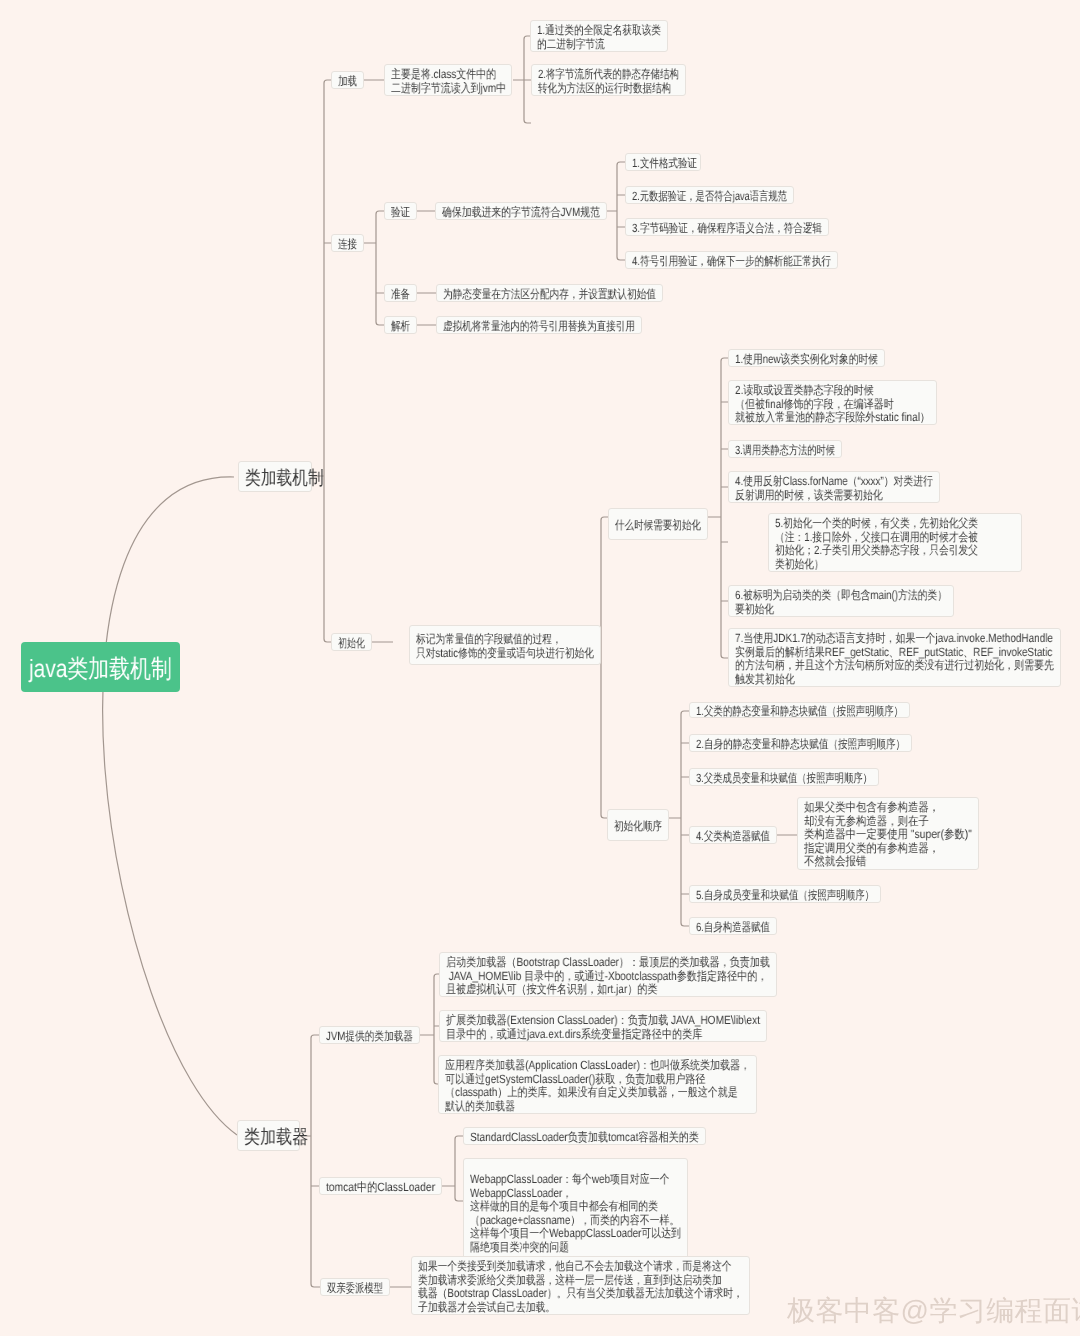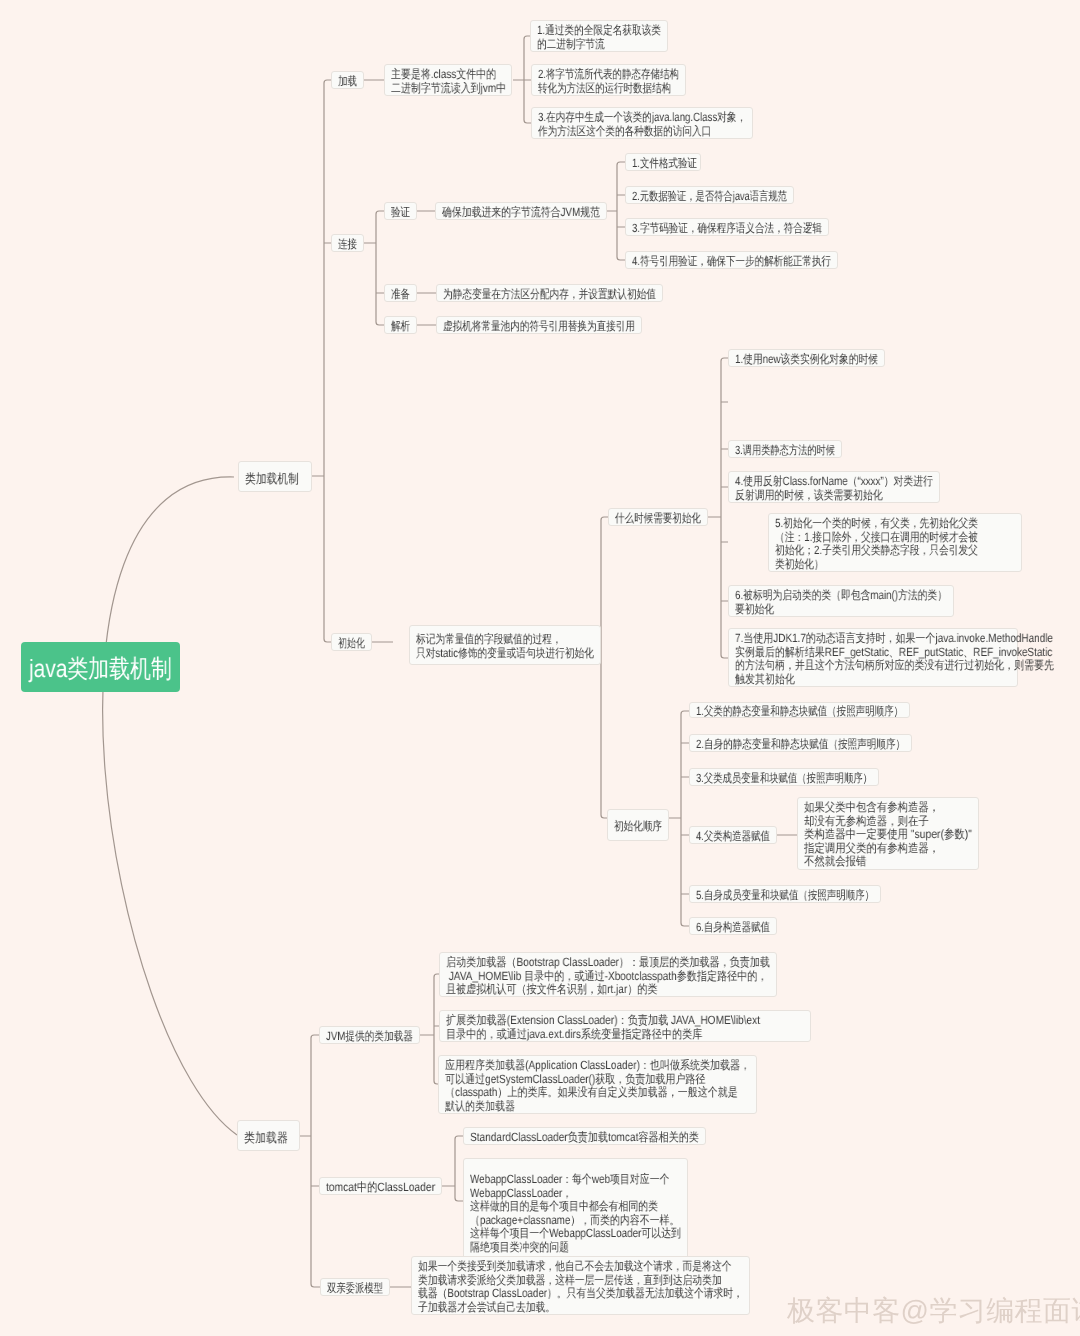--- a/index.html
+++ b/index.html
@@ -7,21 +7,21 @@
 body{width:1080px;height:1336px;background:#fdf3ee;overflow:hidden;
  font-family:"Liberation Sans","DejaVu Sans",sans-serif;
  -webkit-font-smoothing:antialiased;text-rendering:geometricPrecision;}
 #mindmap{position:relative;width:1080px;height:1336px;}
 svg#links{position:absolute;left:0;top:0;width:1080px;height:1336px;}
 .node{position:absolute;box-sizing:border-box;background:#fafaf8;border:1px solid #e7e2dd;
  border-radius:3px;color:#3c3c3c;font-size:12px;line-height:13.6px;
  display:flex;align-items:center;padding:3px 6px 0;overflow:visible;}
 .node>span{white-space:pre;display:inline-block;transform-origin:left center;
  will-change:transform;}
-.node.lvl1{font-size:13px;line-height:16px;padding:4px 6px 0;}
+.node.lvl1{font-size:19px;line-height:16px;padding:4px 6px 0;}
 .node.root{background:#4bc38a;border:none;color:#ffffff;font-size:25px;line-height:34px;
  border-radius:4px;padding:4px 8px 0;justify-content:flex-start;}
 .wm{position:absolute;white-space:nowrap;font-size:28px;color:#b7a396;opacity:.42;
  letter-spacing:0.4px;}
 </style>
 </head>
 <body>
 
 <div id="mindmap">
 <svg id="links" viewBox="0 0 1080 1336" fill="none" stroke="#a2968f" stroke-width="1.2">
@@ -67,24 +67,20 @@
 二进制字节流读入到jvm中</span>
     </div>
 <div class="node" style="left:530px;top:20px;width:138px;height:32px">
       <span style="transform: scaleX(0.8051);">1.通过类的全限定名获取该类
 的二进制字节流</span>
     </div>
 <div class="node" style="left:531px;top:64px;width:155px;height:32px">
       <span style="transform: scaleX(0.7921);">2.将字节流所代表的静态存储结构
 转化为方法区的运行时数据结构</span>
     </div>
-<div class="node" style="left:531px;top:107px;width:222px;height:32px">
-      <span style="transform: scaleX(0.8019);">3.在内存中生成一个该类的java.lang.Class对象，
-作为方法区这个类的各种数据的访问入口</span>
-    </div>
 <div class="node" style="left:384px;top:202px;width:33px;height:18px">
       <span style="transform: scaleX(0.7917);">验证</span>
     </div>
 <div class="node" style="left:435px;top:202px;width:172px;height:18px">
       <span style="transform: scaleX(0.8229);">确保加载进来的字节流符合JVM规范</span>
     </div>
 <div class="node" style="left:625px;top:153px;width:76px;height:18px">
       <span style="transform: scaleX(0.7925);">1.文件格式验证</span>
     </div>
 <div class="node" style="left:625px;top:186px;width:169px;height:18px">
@@ -105,47 +101,52 @@
 <div class="node" style="left:384px;top:316px;width:33px;height:18px">
       <span style="transform: scaleX(0.7917);">解析</span>
     </div>
 <div class="node" style="left:436px;top:316px;width:206px;height:18px">
       <span style="transform: scaleX(0.8);">虚拟机将常量池内的符号引用替换为直接引用</span>
     </div>
 <div class="node" style="left:409px;top:625px;width:192px;height:40px">
       <span style="transform: scaleX(0.809);">标记为常量值的字段赋值的过程，
 只对static修饰的变量或语句块进行初始化</span>
     </div>
-<div class="node" style="left:608px;top:508px;width:100px;height:18px">
+<div class="node" style="left:608px;top:508px;width:100px;height:32px">
       <span style="transform: scaleX(0.7963);">什么时候需要初始化</span>
     </div>
 <div class="node" style="left:607px;top:809px;width:62px;height:32px">
       <span style="transform: scaleX(0.8);">初始化顺序</span>
     </div>
 <div class="node" style="left:728px;top:349px;width:157px;height:18px">
       <span style="transform: scaleX(0.8124);">1.使用new该类实例化对象的时候</span>
+    </div>
+<div class="node" style="left:728px;top:380px;width:209px;height:45px">
+      <span style="transform: scaleX(0.8356);">2.读取或设置类静态字段的时候
+（但被final修饰的字段，在编译器时
+就被放入常量池的静态字段除外static final）</span>
     </div>
 <div class="node" style="left:728px;top:440px;width:114px;height:18px">
       <span style="transform: scaleX(0.7691);">3.调用类静态方法的时候</span>
     </div>
 <div class="node" style="left:728px;top:471px;width:212px;height:32px">
       <span style="transform: scaleX(0.8204);">4.使用反射Class.forName（“xxxx”）对类进行
 反射调用的时候，该类需要初始化</span>
     </div>
 <div class="node" style="left:768px;top:513px;width:254px;height:59px">
       <span style="transform: scaleX(0.8119);">5.初始化一个类的时候，有父类，先初始化父类
 （注：1.接口除外，父接口在调用的时候才会被
 初始化；2.子类引用父类静态字段，只会引发父
 类初始化）</span>
     </div>
 <div class="node" style="left:728px;top:585px;width:226px;height:32px">
       <span style="transform: scaleX(0.8153);">6.被标明为启动类的类（即包含main()方法的类）
 要初始化</span>
     </div>
-<div class="node" style="left:728px;top:628px;width:290px;height:59px">
+<div class="node" style="left:728px;top:628px;width:333px;height:59px">
       <span style="transform: scaleX(0.8307);">7.当使用JDK1.7的动态语言支持时，如果一个java.invoke.MethodHandle
 实例最后的解析结果REF_getStatic、REF_putStatic、REF_invokeStatic
 的方法句柄，并且这个方法句柄所对应的类没有进行过初始化，则需要先
 触发其初始化</span>
     </div>
 <div class="node" style="left:689px;top:702px;width:221px;height:16px">
       <span style="transform: scaleX(0.79);">1.父类的静态变量和静态块赋值（按照声明顺序）</span>
     </div>
 <div class="node" style="left:689px;top:734px;width:223px;height:18px">
       <span style="transform: scaleX(0.7977);">2.自身的静态变量和静态块赋值（按照声明顺序）</span>
@@ -176,21 +177,21 @@
       <span style="transform: scaleX(0.8556);">tomcat中的ClassLoader</span>
     </div>
 <div class="node" style="left:320px;top:1278px;width:70px;height:18px">
       <span style="transform: scaleX(0.7778);">双亲委派模型</span>
     </div>
 <div class="node" style="left:439px;top:952px;width:338px;height:45px">
       <span style="transform: scaleX(0.8392);">启动类加载器（Bootstrap ClassLoader）：最顶层的类加载器，负责加载
  JAVA_HOME\lib 目录中的，或通过-Xbootclasspath参数指定路径中的，
 且被虚拟机认可（按文件名识别，如rt.jar）的类</span>
     </div>
-<div class="node" style="left:439px;top:1010px;width:372px;height:32px">
+<div class="node" style="left:439px;top:1010px;width:328px;height:32px">
       <span style="transform: scaleX(0.8433);">扩展类加载器(Extension ClassLoader)：负责加载 JAVA_HOME\lib\ext
 目录中的，或通过java.ext.dirs系统变量指定路径中的类库</span>
     </div>
 <div class="node" style="left:438px;top:1055px;width:319px;height:59px">
       <span style="transform: scaleX(0.8347);">应用程序类加载器(Application ClassLoader)：也叫做系统类加载器，
 可以通过getSystemClassLoader()获取，负责加载用户路径
 （classpath）上的类库。如果没有自定义类加载器，一般这个就是
 默认的类加载器</span>
     </div>
 <div class="node" style="left:463px;top:1127px;width:243px;height:18px">

